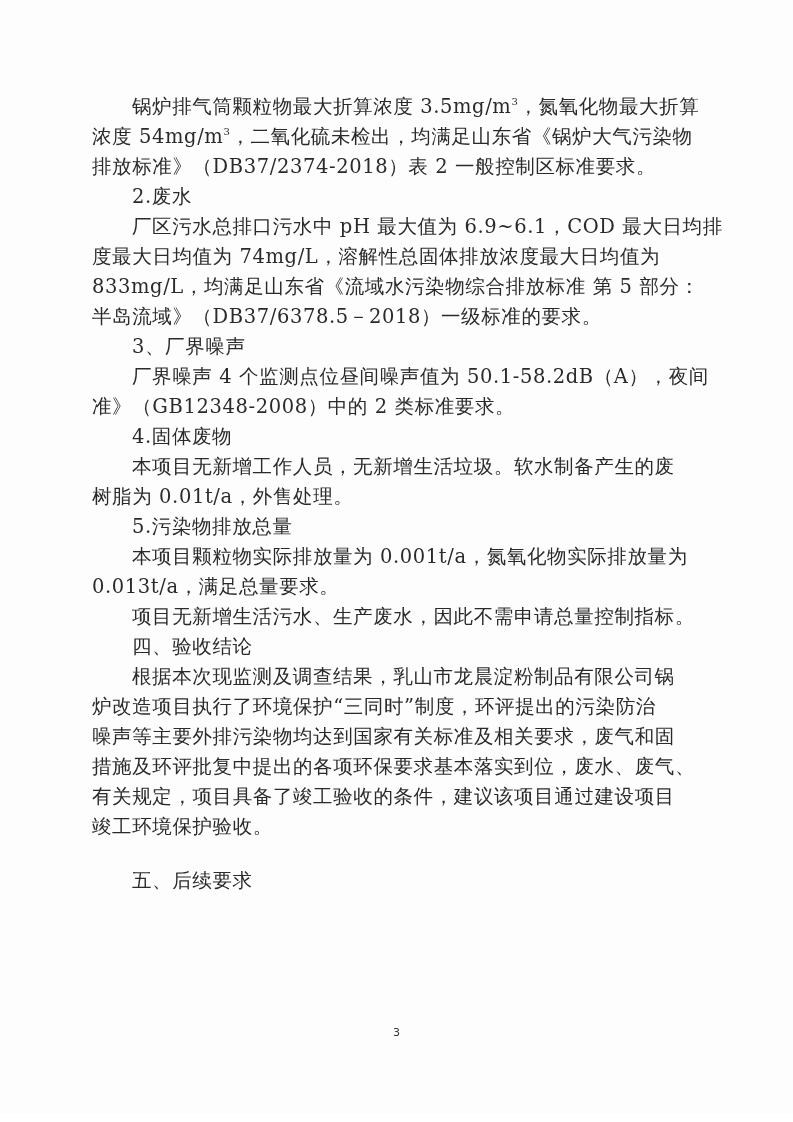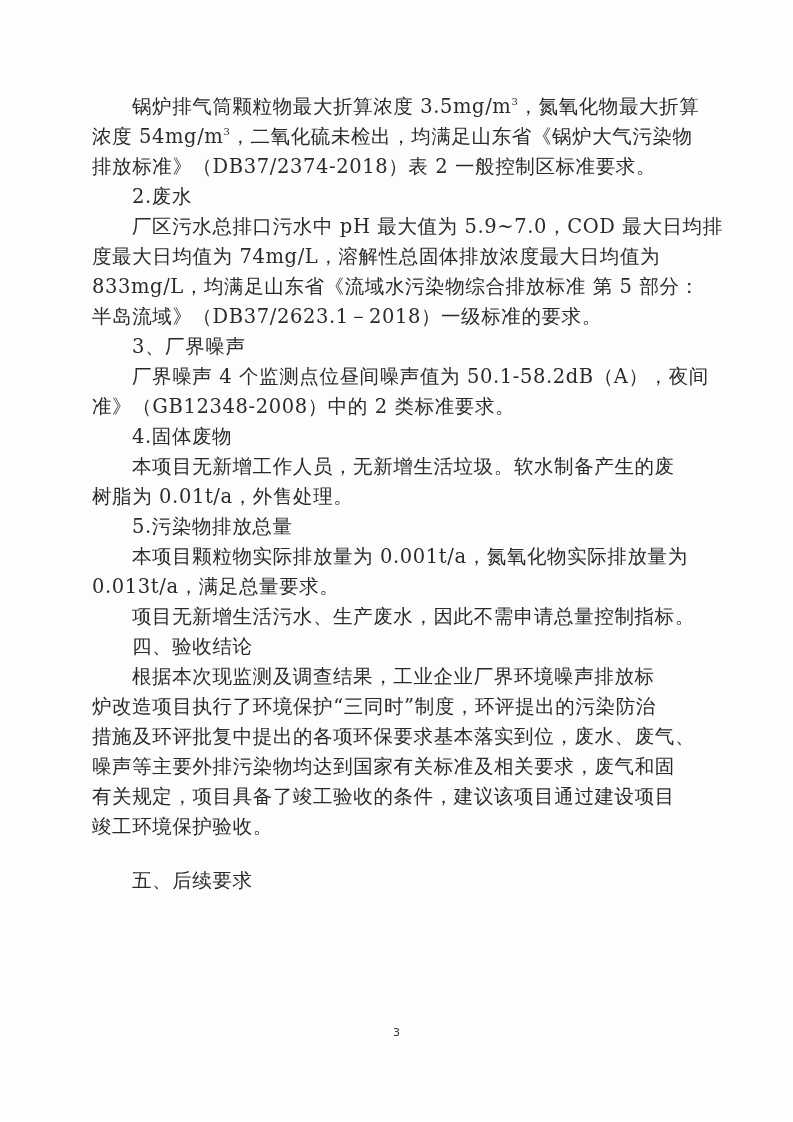--- a/index.html
+++ b/index.html
@@ -62,43 +62,43 @@
 <body>
 
 <div class="page">
   <div class="content">
 
     <div class="line indent"><span>锅炉排气筒颗粒物最大折算浓度 3.5mg/m</span><sup>3</sup><span>，氮氧化物最大折算</span></div>
     <div class="line"><span>浓度 54mg/m</span><sup>3</sup><span>，二氧化硫未检出，均满足山东省《锅炉大气污染物</span></div>
     <div class="line">排放标准》（DB37/2374-2018）表 2 一般控制区标准要求。</div>
 
     <div class="line indent">2.废水</div>
-    <div class="line indent">厂区污水总排口污水中 pH 最大值为 5.9~7.0，COD 最大日均排</div>
+    <div class="line indent">厂区污水总排口污水中 pH 最大值为 6.9~6.1，COD 最大日均排</div>
     <div class="line">度最大日均值为 74mg/L，溶解性总固体排放浓度最大日均值为</div>
     <div class="line">833mg/L，均满足山东省《流域水污染物综合排放标准 第 5 部分：</div>
-    <div class="line">半岛流域》（DB37/2623.1－2018）一级标准的要求。</div>
+    <div class="line">半岛流域》（DB37/6378.5－2018）一级标准的要求。</div>
 
     <div class="line indent">3、厂界噪声</div>
     <div class="line indent">厂界噪声 4 个监测点位昼间噪声值为 50.1-58.2dB（A），夜间</div>
     <div class="line">准》（GB12348-2008）中的 2 类标准要求。</div>
 
     <div class="line indent">4.固体废物</div>
     <div class="line indent">本项目无新增工作人员，无新增生活垃圾。软水制备产生的废</div>
     <div class="line">树脂为 0.01t/a，外售处理。</div>
 
     <div class="line indent">5.污染物排放总量</div>
     <div class="line indent">本项目颗粒物实际排放量为 0.001t/a，氮氧化物实际排放量为</div>
     <div class="line">0.013t/a，满足总量要求。</div>
     <div class="line indent">项目无新增生活污水、生产废水，因此不需申请总量控制指标。</div>
 
     <div class="line indent">四、验收结论</div>
-    <div class="line indent">根据本次现监测及调查结果，工业企业厂界环境噪声排放标</div>
+    <div class="line indent">根据本次现监测及调查结果，乳山市龙晨淀粉制品有限公司锅</div>
     <div class="line">炉改造项目执行了环境保护“三同时”制度，环评提出的污染防治</div>
+    <div class="line">噪声等主要外排污染物均达到国家有关标准及相关要求，废气和固</div>
     <div class="line">措施及环评批复中提出的各项环保要求基本落实到位，废水、废气、</div>
-    <div class="line">噪声等主要外排污染物均达到国家有关标准及相关要求，废气和固</div>
     <div class="line">有关规定，项目具备了竣工验收的条件，建议该项目通过建设项目</div>
     <div class="line">竣工环境保护验收。</div>
 
     <div class="gap"></div>
 
     <div class="line indent">五、后续要求</div>
   </div>
 
   <div class="page-number">3</div>
 </div>

